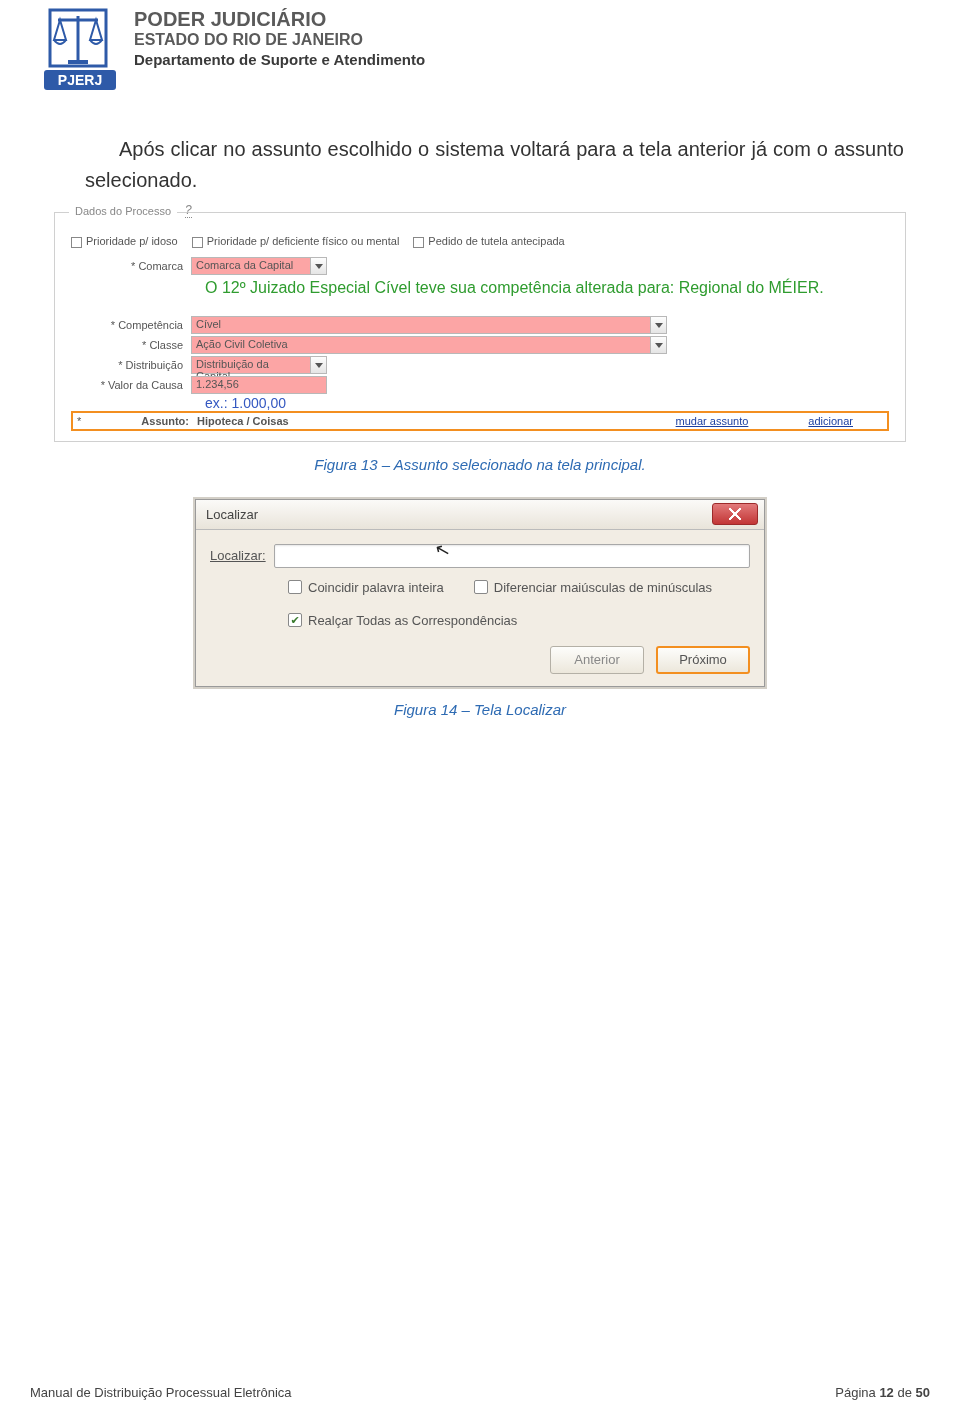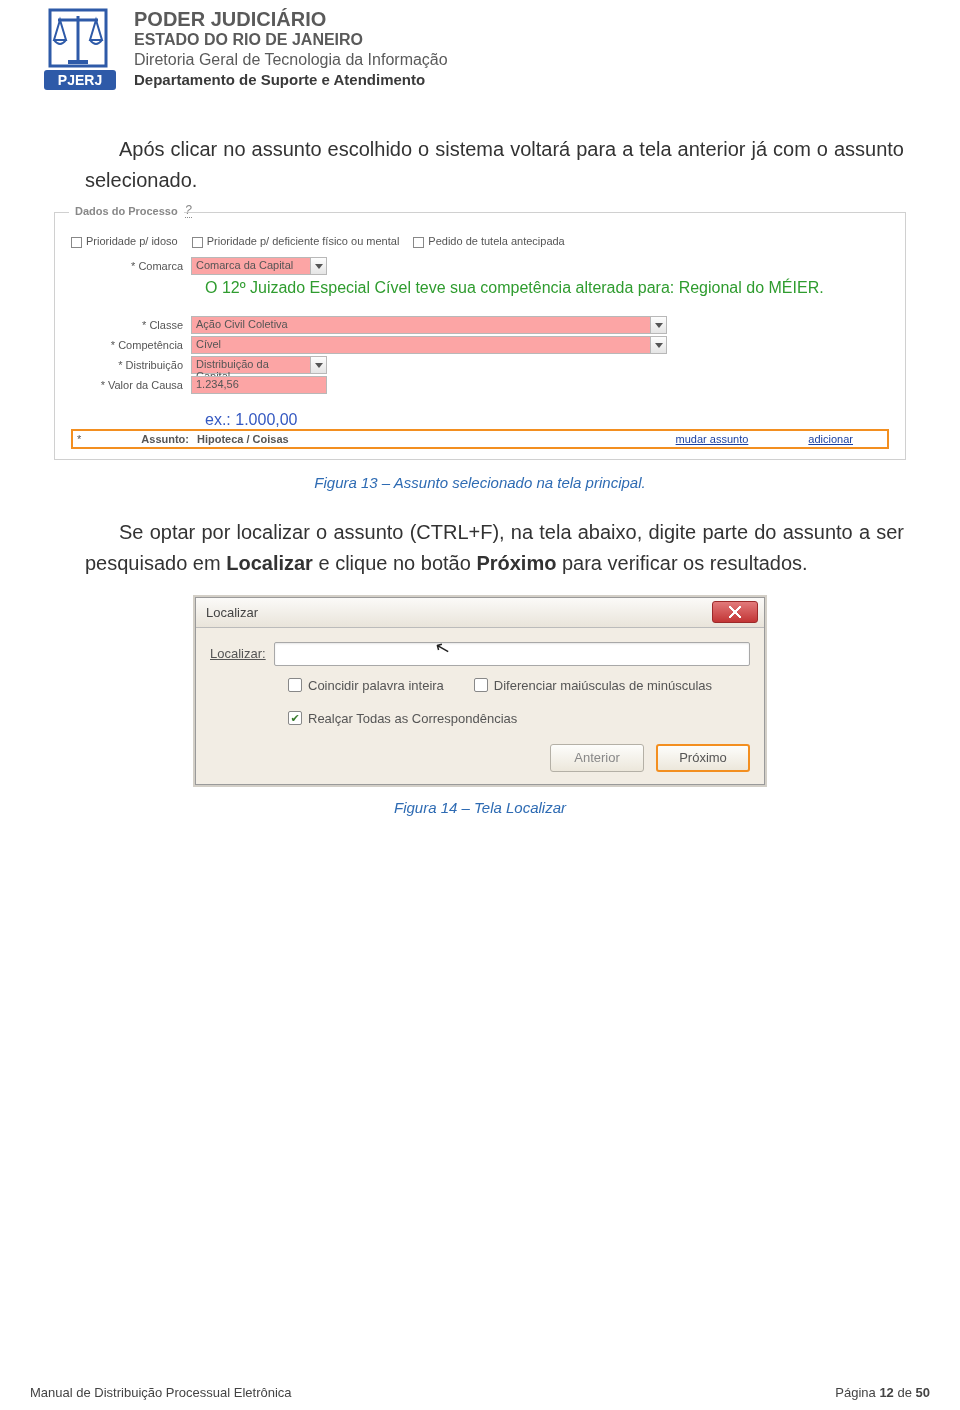--- a/index.html
+++ b/index.html
@@ -57,21 +57,21 @@
     padding: 18px 10px 10px 10px;
     font-size: 11px;
     color: #555;
   }
   .form-legend {
     position: absolute;
     top: -8px;
     left: 14px;
     background: #fff;
     padding: 0 6px;
-    font-weight: bold;
+    font-weight: normal;
     color: #888;
     font-size: 11px;
   }
   .help-q {
     position: absolute;
     top: -10px;
     left: 130px;
     font-size: 12px;
     color: #888;
     font-style: italic;
@@ -127,21 +127,21 @@
     top: 6px; left: 4px;
     border-left: 4px solid transparent;
     border-right: 4px solid transparent;
     border-top: 5px solid #555;
   }
   .green-msg {
     color: #2f9c2f;
     font-size: 16px;
     padding: 3px 0 18px 140px;
   }
-  .ex-text { color: #3458c1; font-size: 16px; padding-left: 140px; margin-top: 16px; }
+  .ex-text { color: #3458c1; font-size: 14px; padding-left: 140px; }
   .assunto-row {
     display: flex;
     align-items: center;
     border: 2px solid #f38f20;
     margin: 0 6px;
     padding: 2px 4px;
     background: #fff;
   }
   .assunto-row .f-label { width: 110px; text-align: right; font-weight: bold; }
   .assunto-val { flex: 0 0 220px; font-weight: bold; }
@@ -279,21 +279,20 @@
       <path d="M20 14 L14 34 L26 34 Z" fill="none" stroke="#2e5aa8" stroke-width="2"></path>
       <path d="M56 14 L50 34 L62 34 Z" fill="none" stroke="#2e5aa8" stroke-width="2"></path>
       <path d="M14 34 Q20 42 26 34" fill="none" stroke="#2e5aa8" stroke-width="2"></path>
       <path d="M50 34 Q56 42 62 34" fill="none" stroke="#2e5aa8" stroke-width="2"></path>
       <rect x="28" y="54" width="20" height="4" fill="#2e5aa8"></rect>
     </svg>
   </div>
   <div class="header-text">
     <div class="h-l1">PODER JUDICIÁRIO</div>
     <div class="h-l2">ESTADO DO RIO DE JANEIRO</div>
-    <div class="h-l3">Diretoria Geral de Tecnologia da Informação</div>
     <div class="h-l4">Departamento de Suporte e Atendimento</div>
   </div>
 </div>
 
 <div class="body-content">
 
   <p class="para">Após clicar no assunto escolhido o sistema voltará para a tela anterior já com o assunto selecionado.</p>
 
   <div class="form-panel">
     <span class="form-legend">Dados do Processo</span>
@@ -307,28 +306,28 @@
 
     <div class="field-row">
       <span class="f-label f-req">Comarca</span>
       <span class="f-input" style="width:120px">Comarca da Capital</span>
         <span class="f-select-arrow"></span>
     </div>
 
     <div class="green-msg">O 12º Juizado Especial Cível teve sua competência alterada para: Regional do MÉIER.</div>
 
     <div class="field-row">
+      <span class="f-label f-req">Competência</span>
+      <span class="f-input" style="width:460px">Cível</span>
+        <span class="f-select-arrow"></span>
+    </div>
+
+    <div class="field-row">
       <span class="f-label f-req">Classe</span>
       <span class="f-input" style="width:460px">Ação Civil Coletiva</span>
-        <span class="f-select-arrow"></span>
-    </div>
-
-    <div class="field-row">
-      <span class="f-label f-req">Competência</span>
-      <span class="f-input" style="width:460px">Cível</span>
         <span class="f-select-arrow"></span>
     </div>
 
     <div class="field-row">
       <span class="f-label f-req">Distribuição</span>
       <span class="f-input" style="width:120px">Distribuição da Capital</span>
         <span class="f-select-arrow"></span>
     </div>
 
     <div class="field-row">
@@ -342,23 +341,20 @@
       <span class="f-label">Assunto:</span>
       <span class="assunto-val">Hipoteca / Coisas</span>
       <span class="assunto-spacer"></span>
       <span class="link">mudar assunto</span>
       <span class="link">adicionar</span>
     </div>
   </div>
 
   <div class="caption">Figura 13 – Assunto selecionado na tela principal.</div>
 
-  <p class="para">
-    <span>Se optar por localizar o assunto (CTRL+F), na tela abaixo, digite parte do assunto a ser pesquisado em </span><span class="bold">Localizar</span><span> e clique no botão </span><span class="bold">Próximo</span><span> para verificar os resultados.</span>
-  </p>
 
   <div class="dialog-wrap">
     <div class="dialog">
       <div class="dlg-title">
         <span>Localizar</span>
         <span class="close-btn"></span>
       </div>
       <div class="dlg-body">
         <div class="dlg-row1">
           <span class="dlg-label">Localizar:</span>

